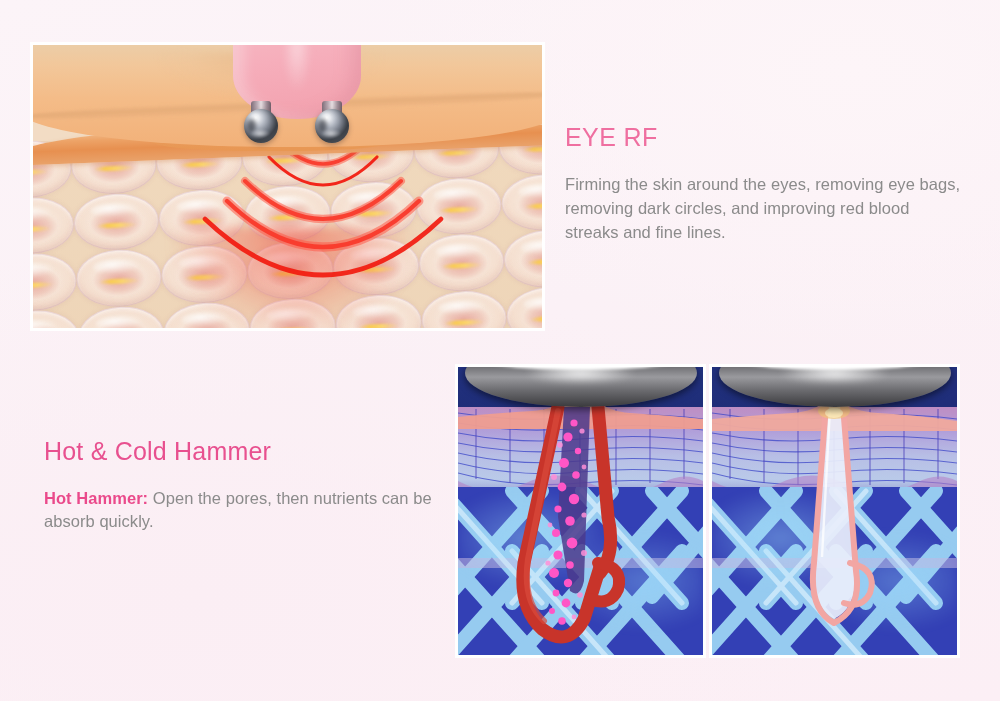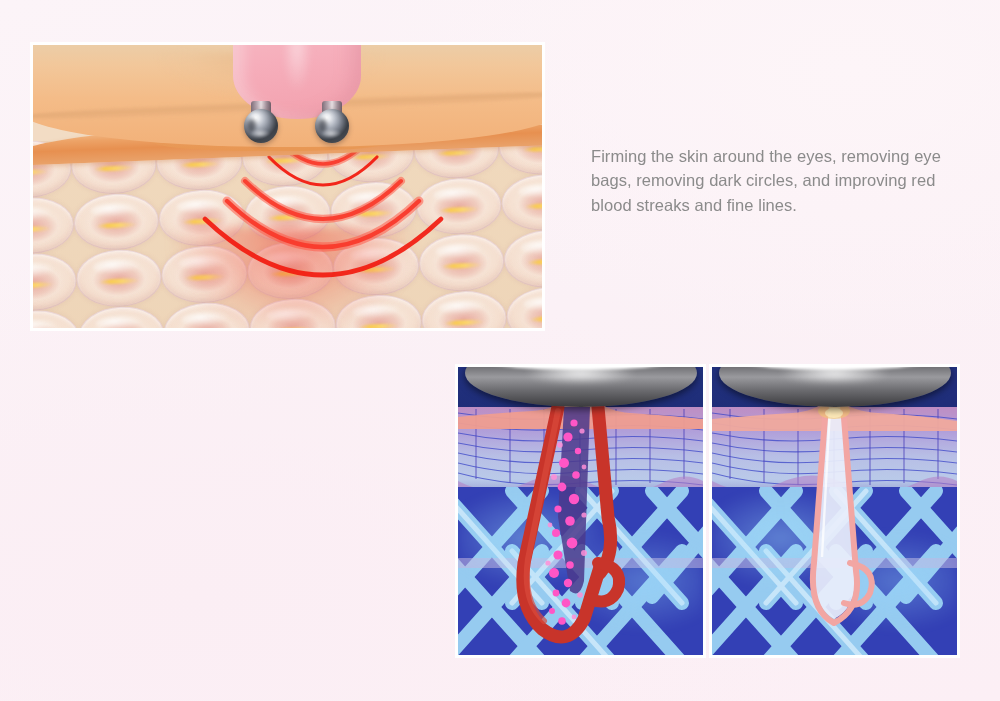--- a/index.html
+++ b/index.html
@@ -257,21 +257,20 @@
     letter-spacing: .4px;
     line-height: 1.1;
   }
   .eye-rf-desc {
     margin-top: 20px;
     font-size: 16.5px;
     line-height: 1.48;
     color: #8b8b8b;
     letter-spacing: .05px;
     max-width: 400px;
-    margin-left: 26px;
   }
 
   
   .hc-block {
     position: absolute;
     left: 44px;
     top: 438px;
     width: 420px;
   }
   .hc-title {
@@ -471,25 +470,30 @@
     <div class="stem"></div>
     <div class="ball"></div>
   </div>
   <div class="electrode right">
     <div class="stem"></div>
     <div class="ball"></div>
   </div>
 </div>
 
 <div class="eye-rf-block">
+  <div class="eye-rf-title">EYE RF</div>
   <div class="eye-rf-desc">Firming the skin around the eyes, removing eye bags, removing dark circles, and improving red blood streaks and fine lines.</div>
 </div>
 
 <div class="hc-block">
-
+  <div class="hc-title">Hot &amp; Cold Hammer</div>
+
+  <div class="hc-row">
+    <span class="hc-label">Hot Hammer:</span><span class="hc-text"> Open the pores, then nutrients can be absorb quickly.</span>
+  </div>
 
 </div>
 
 <div class="pore-figure hot soft">
   <div class="navy-band"></div>
 
   <div class="pore-skin">
     <div class="epi-stripes">
       <svg width="245" height="88" viewBox="0 0 245 88">
         <g fill="none" stroke="#3b46c8" stroke-width="1.1" opacity=".75">

